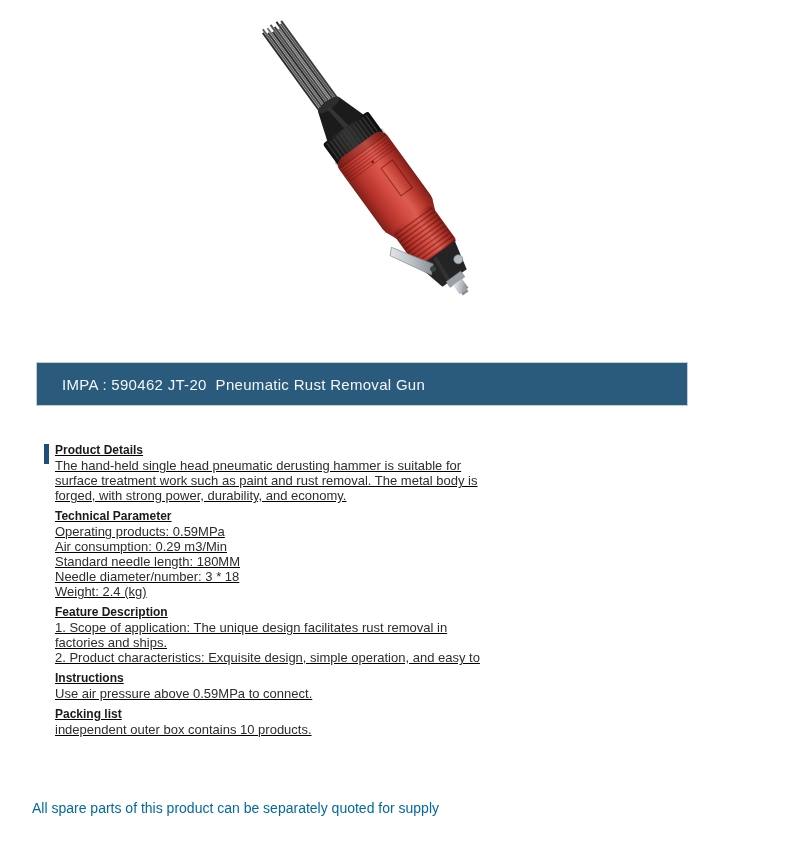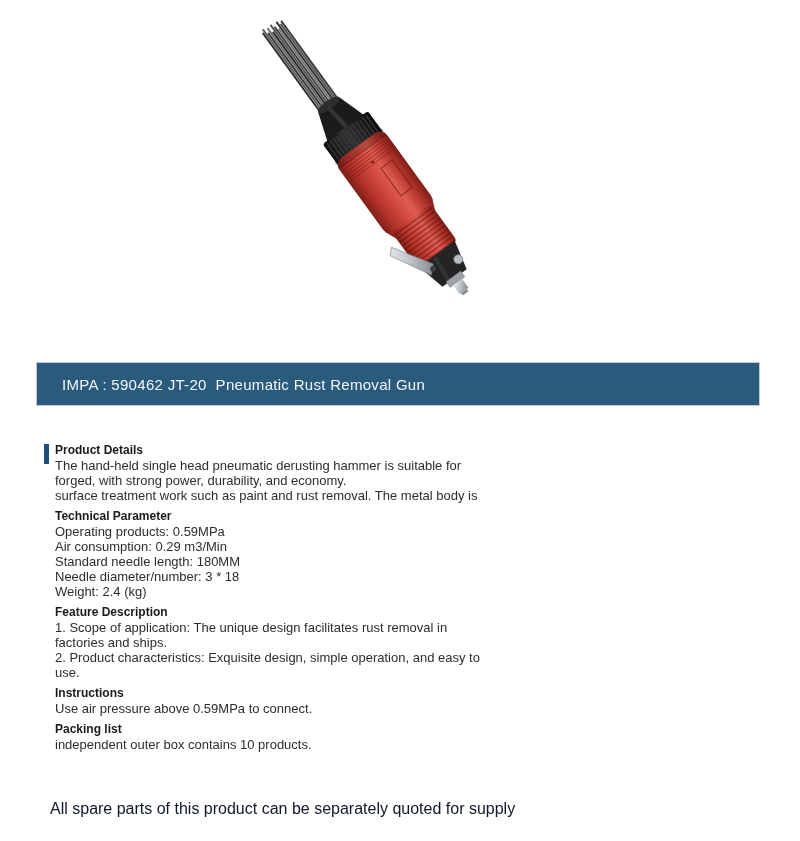--- a/index.html
+++ b/index.html
@@ -11,58 +11,58 @@
     overflow: hidden;
   }
 
   
   .hero { position: absolute; left: 0; top: 0; width: 800px; height: 350px; }
   .hero svg { position: absolute; left: 205px; top: 0; }
 
   
   .banner {
     position: absolute; left: 36px; top: 362px;
-    width: 724px; height: 44px;
+    width: 652px; height: 44px;
     background: #2a5b7c;
     border: 1px solid #c2cdd5;
     box-sizing: border-box;
     display: flex; align-items: center;
   }
   .banner .title {
     color: #f2f6f9;
     font-size: 15px;
     letter-spacing: 0.3px;
     padding-left: 25px;
     white-space: pre;
   }
 
   
   .content {
     position: absolute; left: 0; top: 443px;
     width: 800px; padding-left: 55px;
     box-sizing: border-box;
   }
-  .sec { margin: 0 0 6px 0; position: relative; }
+  .sec { margin: 0 0 6px 0; position: relative; text-decoration: underline; }
   .sec .h {
     margin: 0; font-size: 12px; font-weight: bold;
     color: #1a1a1a; line-height: 15px;
   }
   .sec .ln {
     font-size: 13px; color: #2d2d2d; line-height: 15px;
     white-space: pre;
   }
   .accent {
     position: absolute; left: -11px; top: 1px;
     width: 5px; height: 20px;
     background: #1f4e79;
   }
 
   .footer-note {
-    position: absolute; left: 50px; top: 800px;
-    font-size: 16px; color: #0f172a;
+    position: absolute; left: 32px; top: 800px;
+    font-size: 14px; color: #0369a1;
   }
 </style>
 </head>
 <body>
 
 <div class="hero">
   <svg width="380" height="350" viewBox="0 0 380 350">
     <defs>
       <linearGradient id="redGrad" x1="0" y1="0" x2="1" y2="0">
         <stop offset="0" stop-color="#7e201a"></stop>
@@ -182,39 +182,38 @@
 <div class="banner">
   <span class="title">IMPA : 590462 JT-20  Pneumatic Rust Removal Gun</span>
 </div>
 
 <div class="content">
 
   <div class="sec">
     <span class="accent"></span>
     <h3 class="h">Product Details</h3>
     <div class="ln">The hand-held single head pneumatic derusting hammer is suitable for</div>
+    <div class="ln">surface treatment work such as paint and rust removal. The metal body is</div>
     <div class="ln">forged, with strong power, durability, and economy.</div>
-    <div class="ln">surface treatment work such as paint and rust removal. The metal body is</div>
   </div>
 
   <div class="sec">
     <h3 class="h">Technical Parameter</h3>
     <div class="ln">Operating products: 0.59MPa</div>
     <div class="ln">Air consumption: 0.29 m3/Min</div>
     <div class="ln">Standard needle length: 180MM</div>
     <div class="ln">Needle diameter/number: 3 * 18</div>
     <div class="ln">Weight: 2.4 (kg)</div>
   </div>
 
   <div class="sec">
     <h3 class="h">Feature Description</h3>
     <div class="ln">1. Scope of application: The unique design facilitates rust removal in</div>
     <div class="ln">factories and ships.</div>
     <div class="ln">2. Product characteristics: Exquisite design, simple operation, and easy to</div>
-    <div class="ln">use.</div>
   </div>
 
   <div class="sec">
     <h3 class="h">Instructions</h3>
     <div class="ln">Use air pressure above 0.59MPa to connect.</div>
   </div>
 
   <div class="sec">
     <h3 class="h">Packing list</h3>
     <div class="ln">independent outer box contains 10 products.</div>

